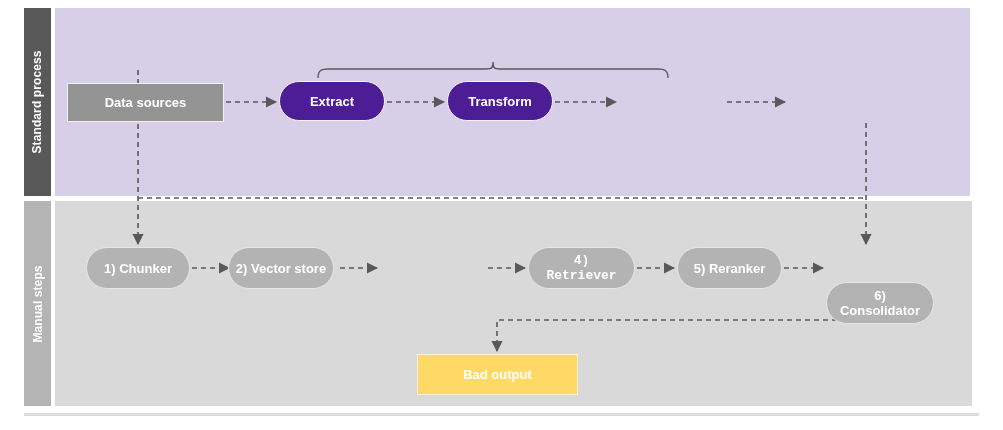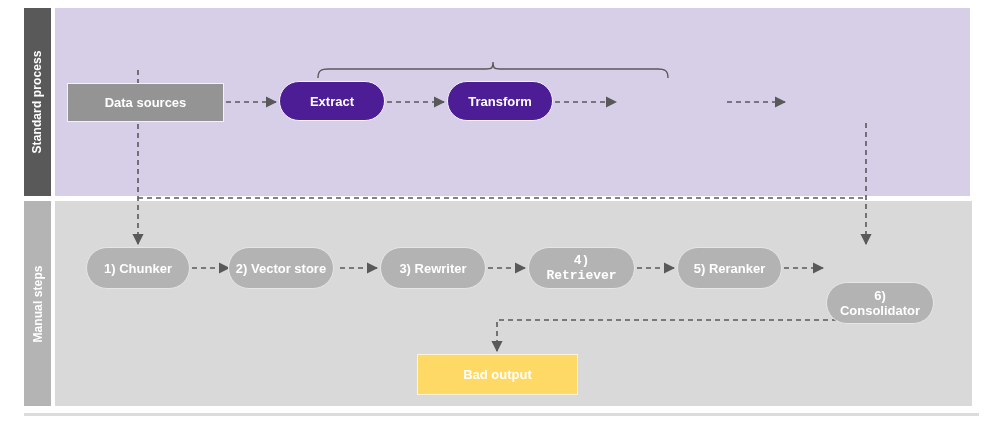--- a/index.html
+++ b/index.html
@@ -203,23 +203,20 @@
   <div class="node pill-purple" id="node-transform">
     <span>Transform</span>
   </div>
 
   <div class="node pill-gray" id="node-chunker">
     <span>1) Chunker</span>
   </div>
   <div class="node pill-gray" id="node-vector-store">
     <span>2) Vector store</span>
   </div>
-  <div class="node pill-gray" id="node-rewriter">
-    <span>3) Rewriter</span>
-  </div>
   <div class="node pill-gray" id="node-retriever">
     <span>4) Retriever</span>
   </div>
   <div class="node pill-gray" id="node-reranker">
     <span>5) Reranker</span>
   </div>
   <div class="node pill-gray" id="node-consolidator">
     <span>6) Consolidator</span>
   </div>
 

